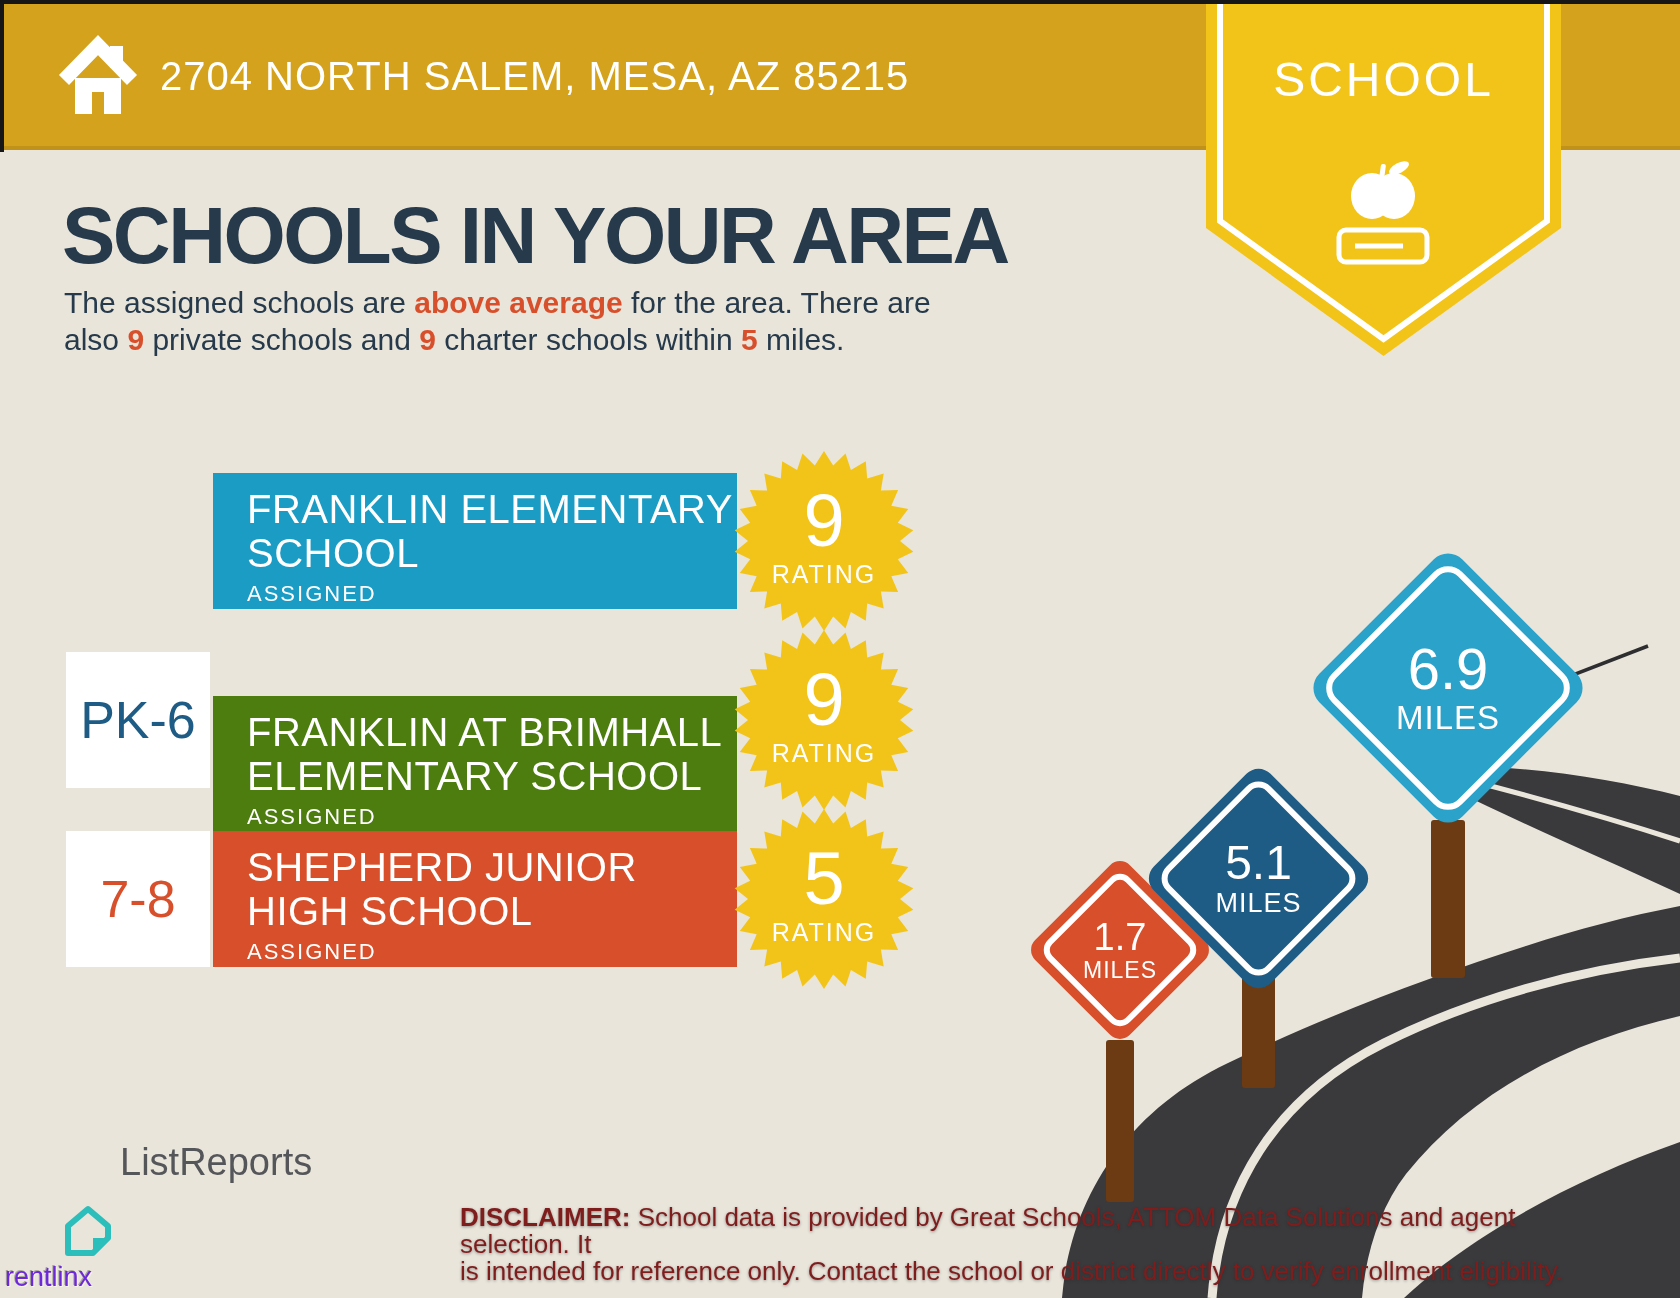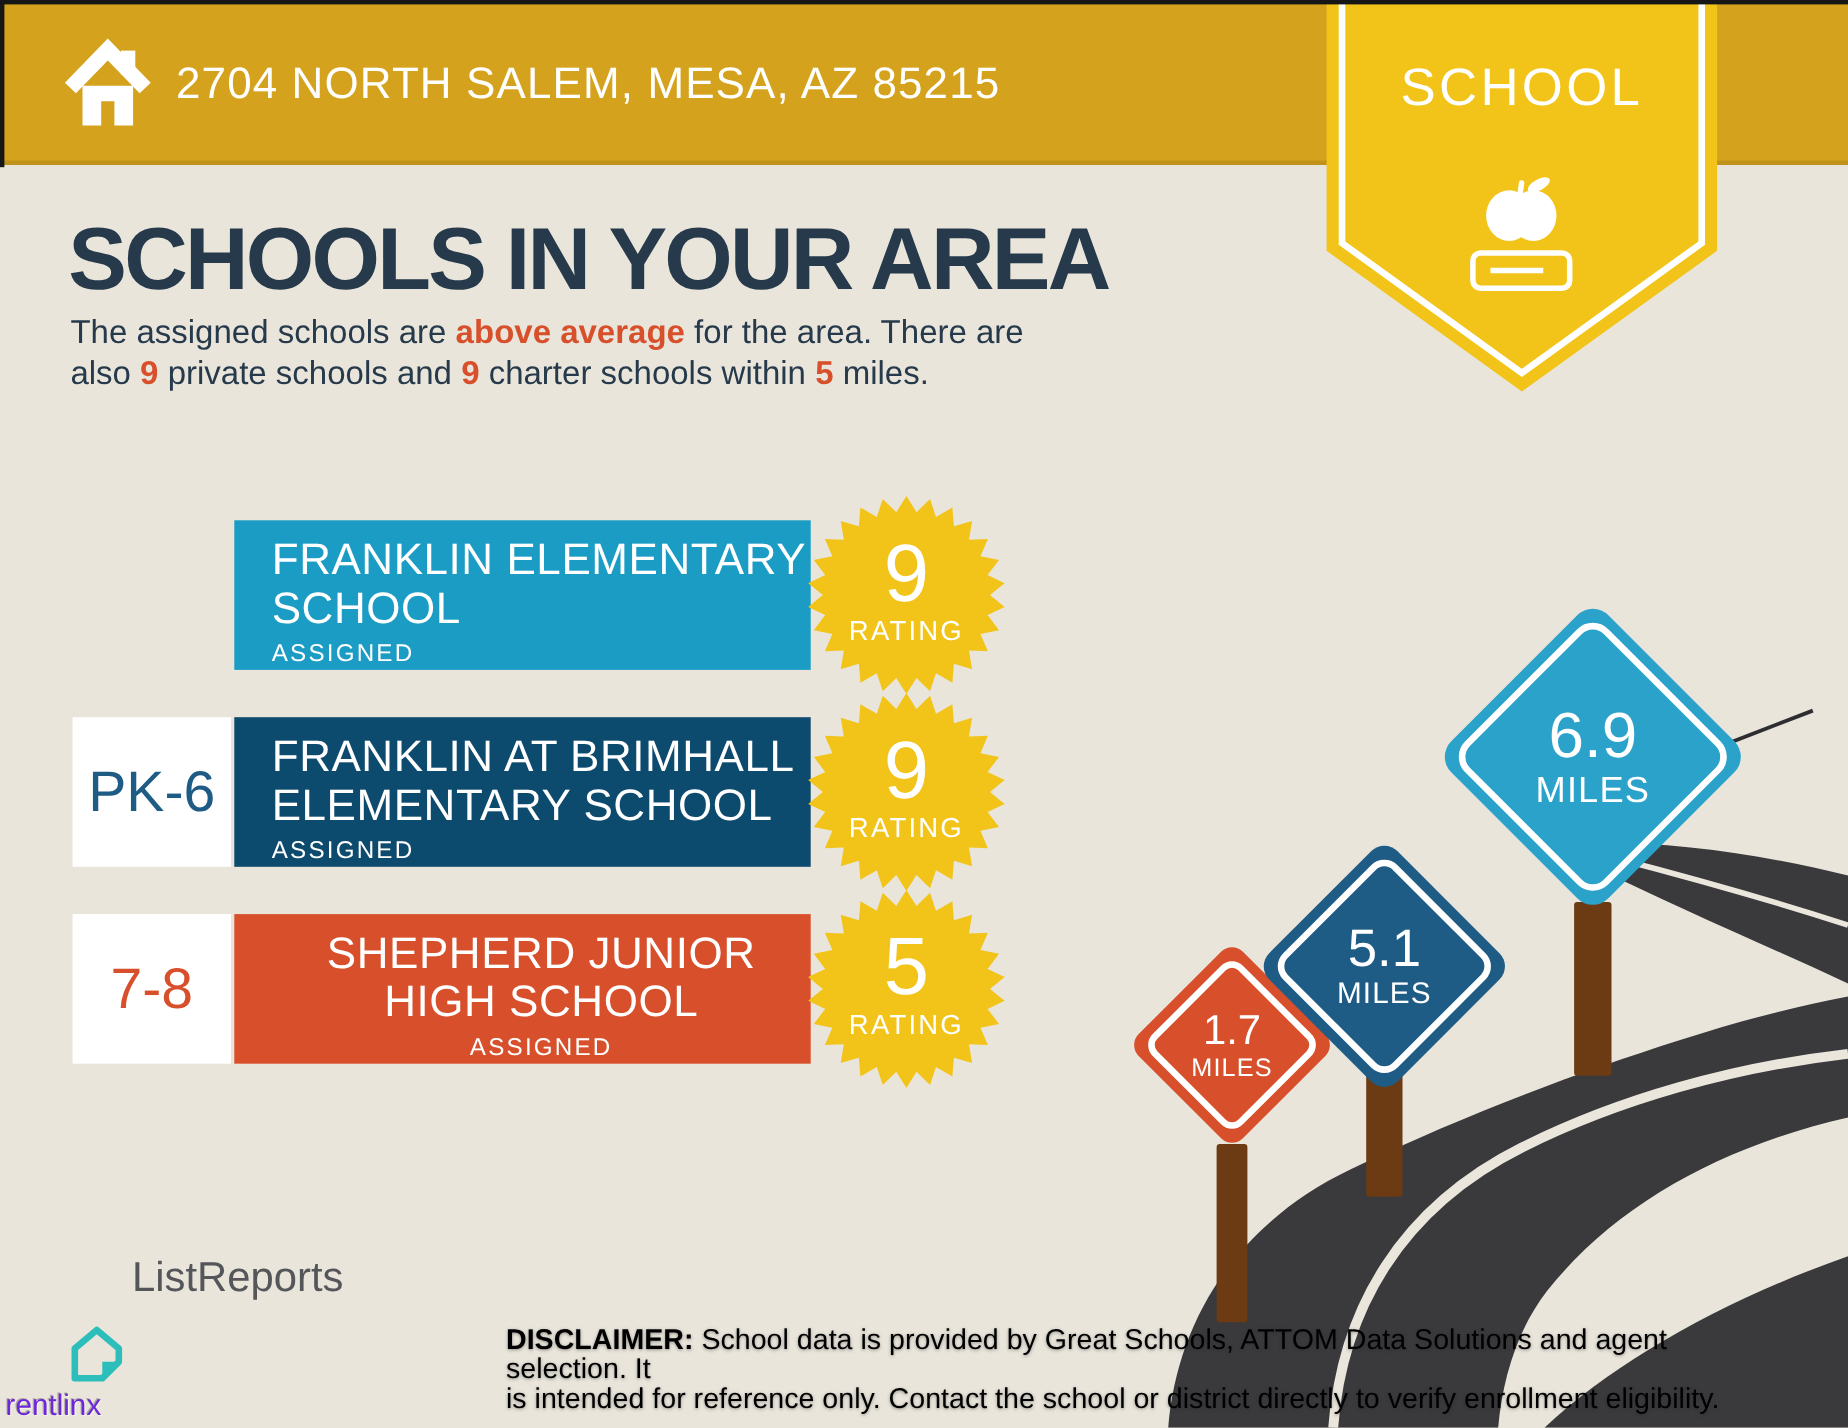--- a/index.html
+++ b/index.html
@@ -21,21 +21,21 @@
   .ribbon-text{left:1206px;top:0;width:355px;text-align:center;z-index:5;color:#fff;}
   .ribbon-line1{font-size:48px;letter-spacing:3px;margin-top:52px;}
   .ribbon-line2{font-size:48px;font-weight:bold;letter-spacing:2px;margin-top:3px;}
   .applebook{left:1323px;top:150px;z-index:5;}
   
   .page-title{left:62px;top:190px;font-size:80px;font-weight:bold;letter-spacing:-2.5px;color:var(--navy,#263A4B);z-index:3;white-space:nowrap;}
   .subtitle{left:64px;top:284px;font-size:30px;line-height:37px;color:var(--navy,#263A4B);z-index:3;}
   .subtitle .hl{color:var(--orange,#D8502B);font-weight:bold;}
   
   .school-row{left:66px;width:846px;height:136px;z-index:4;}
-  .row-0{top:473px;} .row-1{top:652px;} .row-2{top:831px;text-align:center;}
+  .row-0{top:473px;} .row-1{top:652px;} .row-2{top:831px;}
   .grade-box{position:absolute;left:0;top:0;width:144px;height:136px;background:#fff;display:flex;align-items:center;justify-content:center;font-size:52px;}
   .bar{position:absolute;left:147px;top:0;width:524px;height:136px;color:#fff;}
   .bar-inner{padding:14px 0 0 34px;}
   .school-name{font-size:40px;line-height:44px;letter-spacing:0.5px;white-space:nowrap;}
   .assigned{font-size:22px;letter-spacing:2px;margin-top:6px;}
   .starburst{z-index:5;width:184px;height:184px;left:732px;}
   .star-0{top:449px;} .star-1{top:628px;} .star-2{top:807px;}
   .star-wrap{position:absolute;left:732px;width:184px;height:184px;display:flex;flex-direction:column;align-items:center;justify-content:center;color:#fff;z-index:6;}
   .star-num{font-size:74px;line-height:70px;margin-top:-8px;}
   .star-lbl{font-size:25px;letter-spacing:2px;margin-top:4px;}
@@ -57,21 +57,21 @@
   .sign-0 .sign-unit{font-size:23px;letter-spacing:1px;}
   .sign-1 .sign-dist{font-size:48px;line-height:50px;}
   .sign-1 .sign-unit{font-size:27px;letter-spacing:1px;}
   .sign-2 .sign-dist{font-size:58px;line-height:60px;}
   .sign-2 .sign-unit{font-size:33px;letter-spacing:1px;}
   
   .logo{left:60px;top:1200px;z-index:4;}
   .logo-text{left:120px;top:1141px;font-size:38px;color:var(--logo-gray,#55565A);z-index:4;}
   .watermark{left:5px;top:1262px;font-size:27px;color:#6d28d9;z-index:4;
     text-shadow:1px 1px 0 #f7f4eb,-1px -1px 0 #aba79c;}
-  .disclaimer{left:460px;top:1204px;width:1170px;font-size:26px;line-height:27px;color:#000000;z-index:6;
+  .disclaimer{left:460px;top:1204px;width:1170px;font-size:26px;line-height:27px;color:#7f1d1d;z-index:6;
     text-shadow:0 1px 3px rgba(40,40,40,0.45);}
   .disclaimer .b{font-weight:bold;}
 </style>
 </head>
 <body>
 
 <svg class="abs road-svg" width="1680" height="1298" viewBox="0 0 1680 1298">
   <path d="M 1062 1298 C 1070 1200 1125 1112 1228 1063 C 1335 1012 1432 976 1526 946 C 1578 929 1628 916 1680 906 L 1680 1016 C 1566 1042 1470 1094 1406 1174 C 1380 1208 1366 1252 1362 1298 Z" style="fill:var(--road,#3A393C)"></path>
   <path d="M 1212 1298 C 1220 1190 1274 1098 1384 1043 C 1472 999 1576 970 1680 958" style="stroke:var(--cream,#EAE6DC)" stroke-width="9" fill="none"></path>
   <path d="M 1680 1142 C 1572 1180 1470 1236 1404 1298 L 1680 1298 Z" style="fill:var(--road,#3A393C)"></path>
@@ -116,21 +116,21 @@
       <div class="school-name">FRANKLIN ELEMENTARY</div>
       <div class="school-name">SCHOOL</div>
       <div class="assigned">ASSIGNED</div>
     </div>
   </div>
 </div>
 <div class="abs school-row row-1">
   <div class="grade-box">
       <span class="grade" style="color: rgb(30, 92, 133); text-align: center;">PK-6</span>
     </div>
-  <div class="bar" style="background: #0c4a6e;">
+  <div class="bar" style="background: #4d7c0f; margin-top: 44px;">
     <div class="bar-inner">
       <div class="school-name">FRANKLIN AT BRIMHALL</div>
       <div class="school-name">ELEMENTARY SCHOOL</div>
       <div class="assigned">ASSIGNED</div>
     </div>
   </div>
 </div>
 <div class="abs school-row row-2">
   <div class="grade-box">
       <span class="grade" style="color: rgb(216, 80, 43);">7-8</span>

